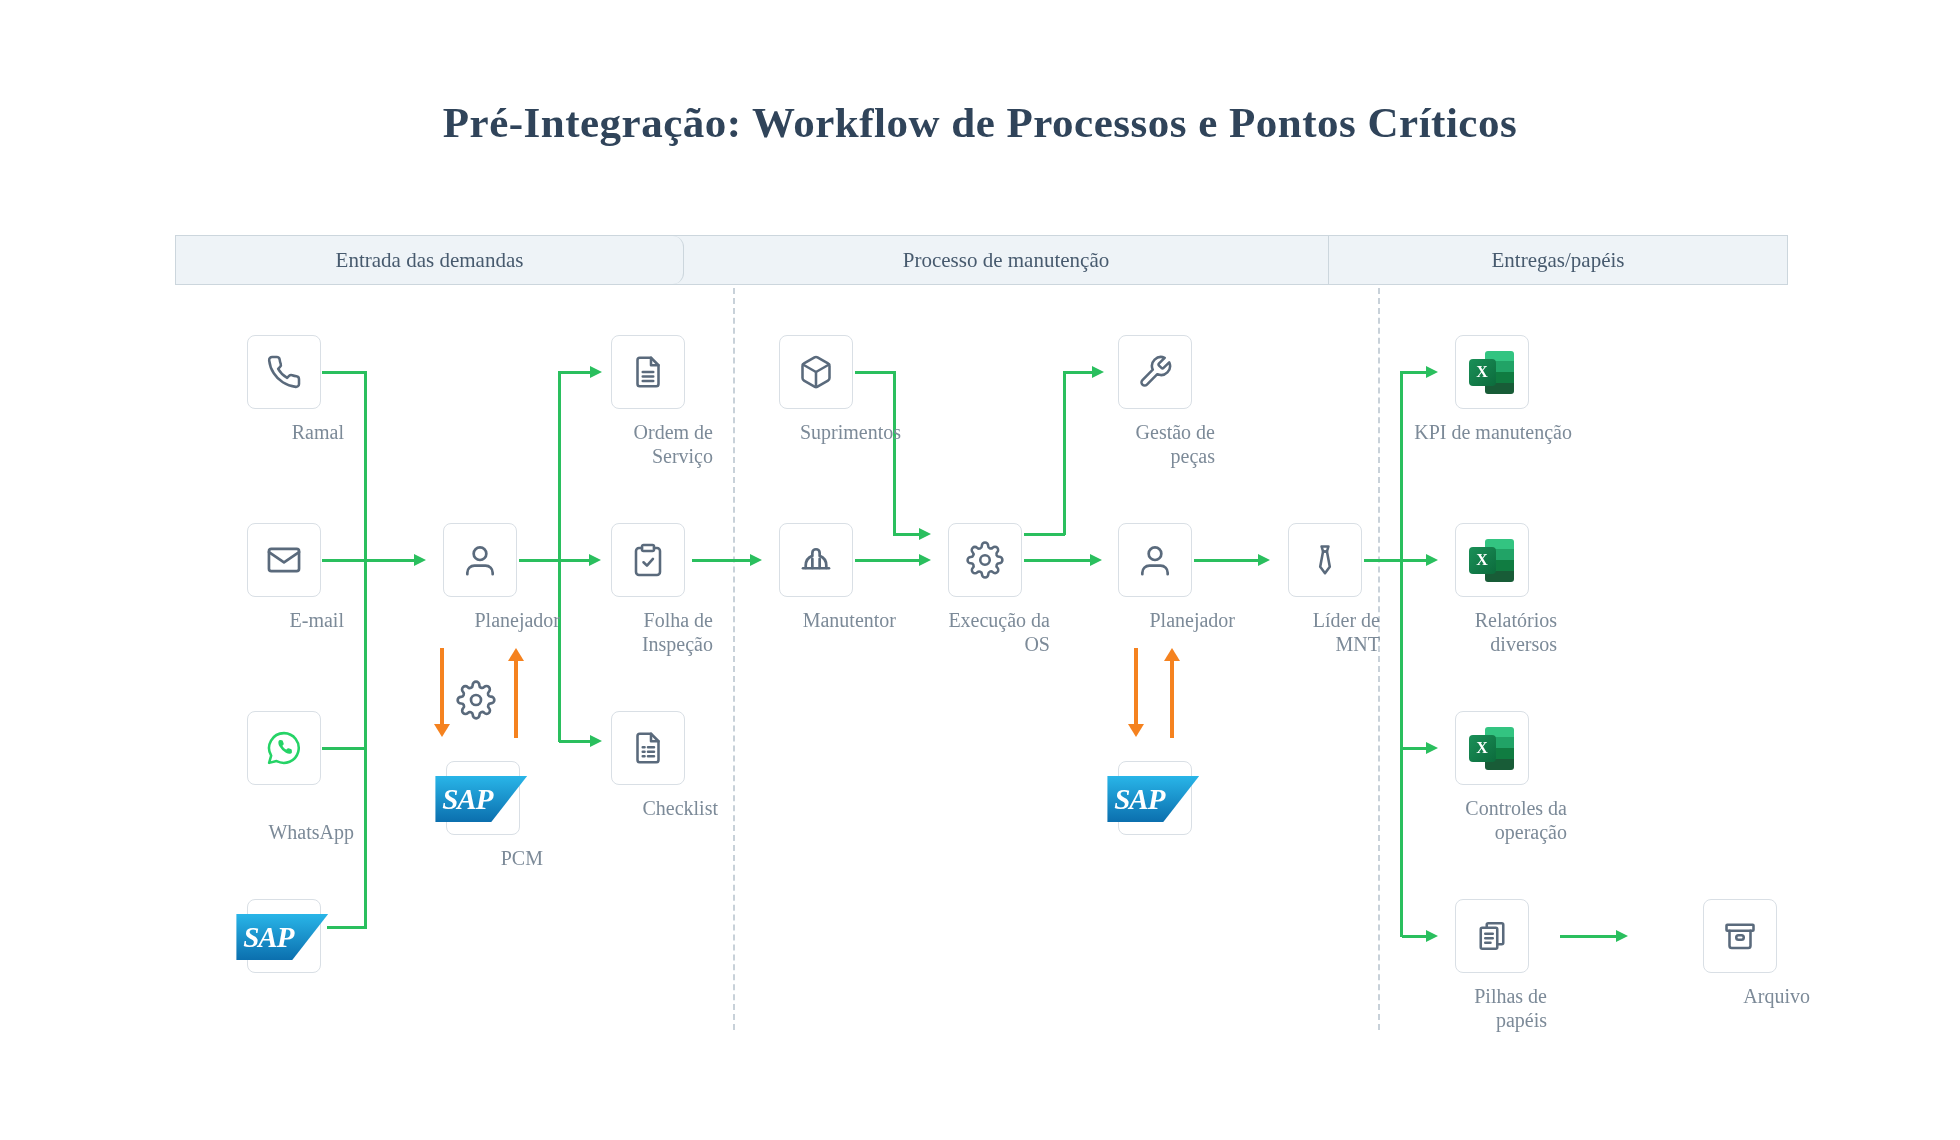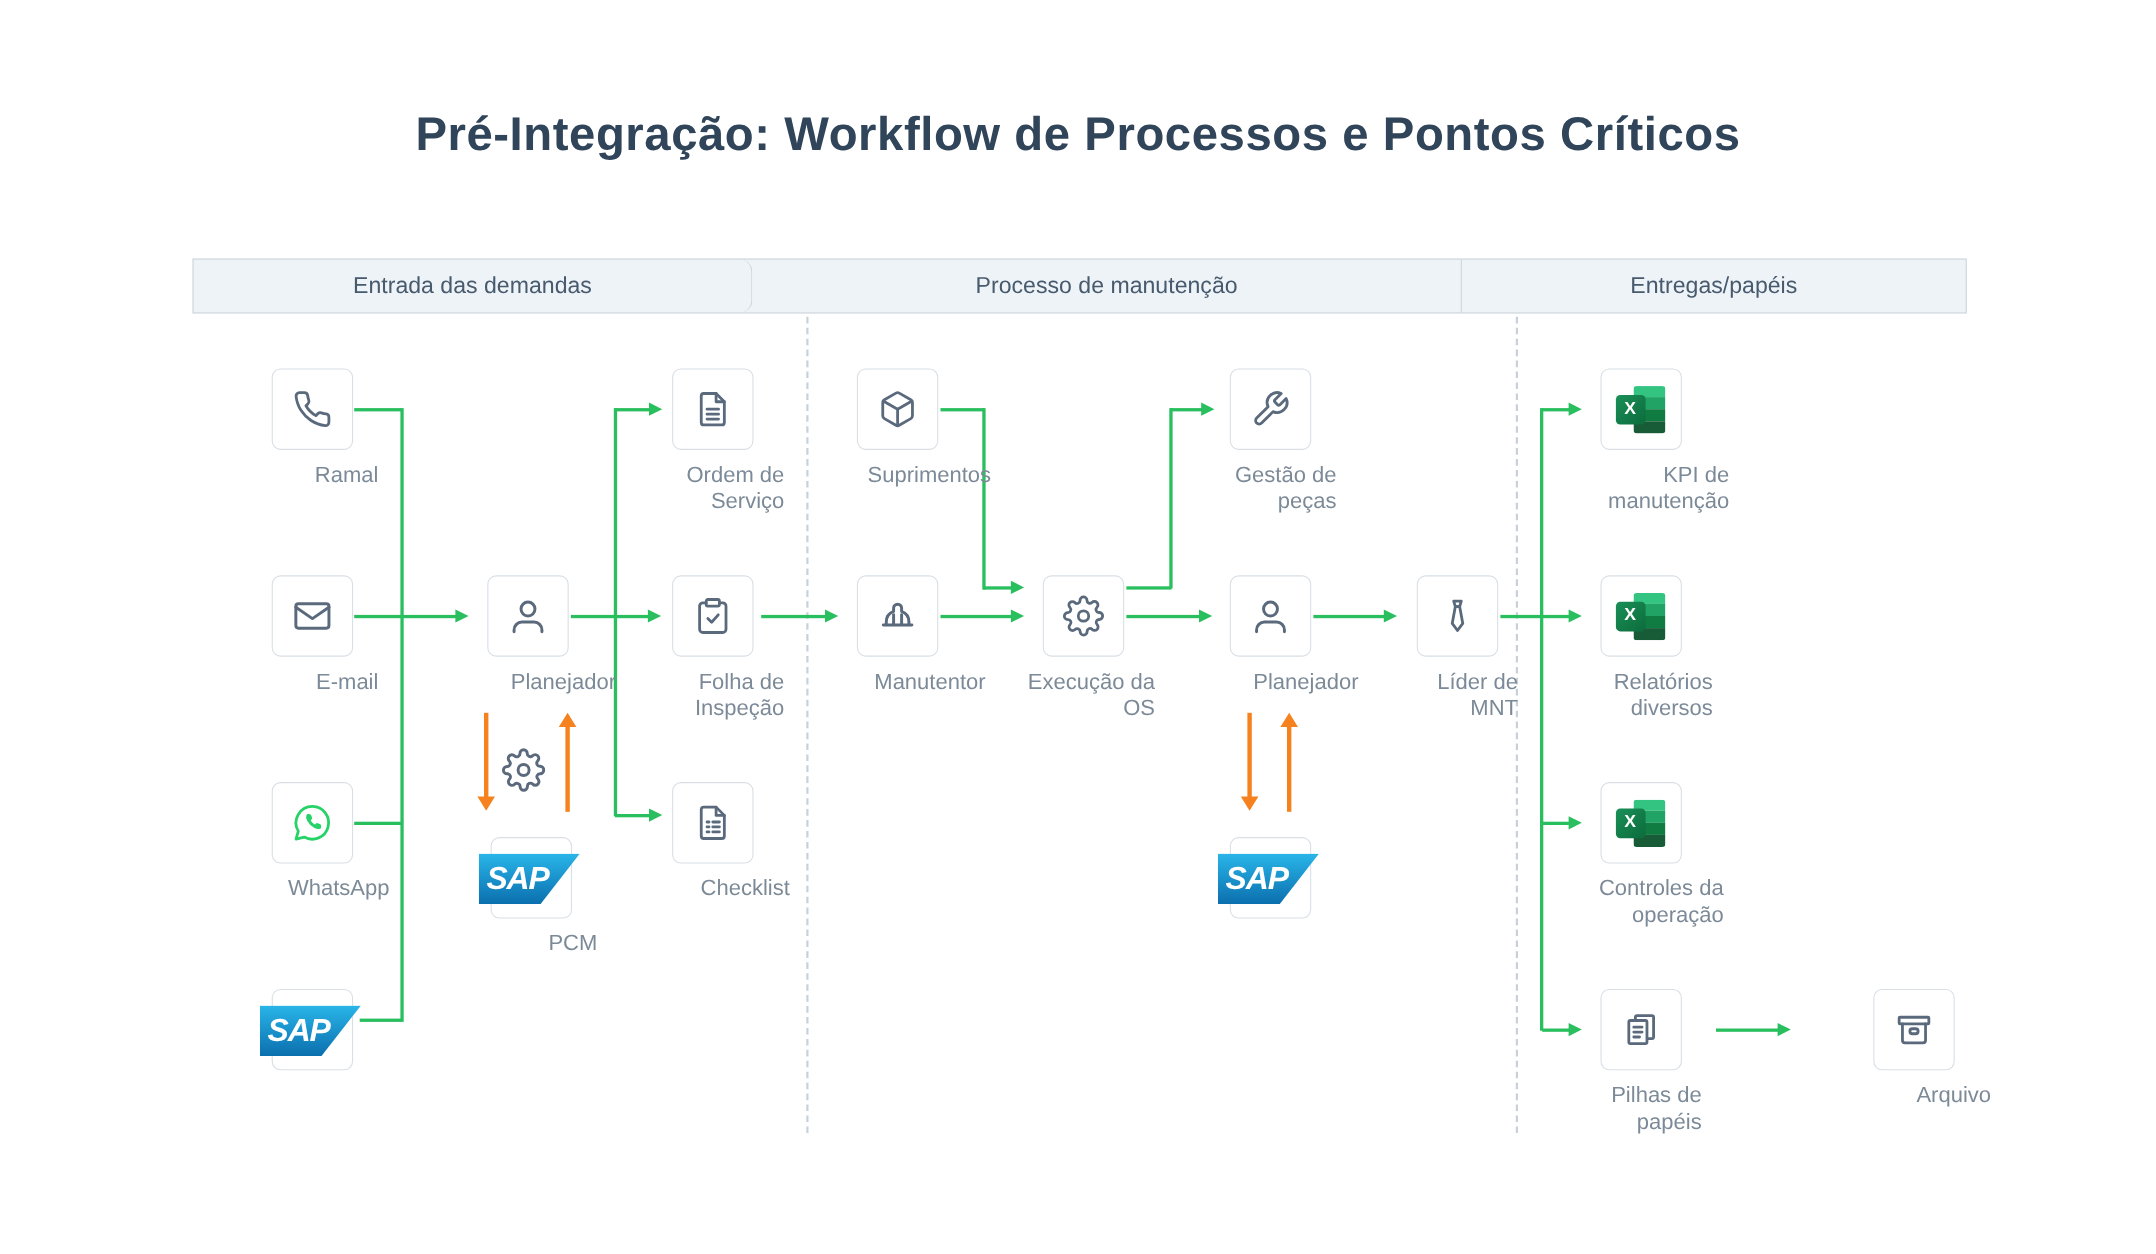--- a/index.html
+++ b/index.html
@@ -1,17 +1,17 @@
 <!DOCTYPE html>
 <html style="--flow-green: #2abf5e; --sync-orange: #f5821f; --sap-blue-top: #29b5e8; --sap-blue-bottom: #0b6fae; --whatsapp-green: #25d366; --excel-band1: #33c481; --excel-band2: #21a366; --excel-band3: #107c41; --excel-band4: #185c37; --excel-x-light: #1a9058; --excel-x-dark: #0c6b3c; --icon-slate: #5a6a7c; --label-gray: #7c8a98; --title-navy: #30445a; --lane-bg: #eef3f7; --lane-border: #ccd6dd; --lane-text: #475a6e; --box-border: #d9dfe5; --divider-gray: #c8d1d9;"><head>
 <meta charset="utf-8">
 <style>
   html,body{margin:0;padding:0;background:#fff;}
   #canvas{position:relative;width:1960px;height:1140px;background:#fff;overflow:hidden;
-          font-family:Liberation Sans, sans-serif;}
+          font-family:Liberation Serif, serif;}
   
   .title{position:absolute;left:0;top:98px;width:100%;text-align:center;
          font-size:43px;font-weight:700;color:var(--title-navy,#30445a);letter-spacing:.5px;}
   
   .lanes{position:absolute;left:175px;top:235px;width:1613px;height:50px;display:flex;
          background:var(--lane-bg,#eef3f7);border:1.5px solid var(--lane-border,#ccd6dd);box-sizing:border-box;}
   .lane{display:flex;align-items:center;justify-content:center;font-size:21px;
         color:var(--lane-text,#475a6e);box-sizing:border-box;}
   .lane.l1{width:508px;border-right:1.5px solid var(--lane-border,#ccd6dd);border-radius:11px;}
   .lane.l2{width:645px;border-right:1.5px solid var(--lane-border,#ccd6dd);}
@@ -144,21 +144,21 @@
   <div class="node" style="left:284px;top:523px;width:120px;">
     <div class="box">
       <svg width="38" height="38" viewBox="0 0 24 24" fill="none" stroke="currentColor" stroke-width="1.7" stroke-linecap="round" stroke-linejoin="round">
           <rect x="2.5" y="5" width="19" height="14" rx="1.5"></rect>
           <path d="M21.5 7l-9.5 6.5L2.5 7"></path>
         </svg>
     </div>
     <div class="nlabel">E-mail</div>
   </div>
 
-  <div class="node" style="left:284px;top:711px;width:140px;">
+  <div class="node" style="left:284px;top:711px;width:140px;gap:24px;">
     <div class="box">
       <svg style="color:var(--whatsapp-green,#25d366);" width="38" height="38" viewBox="0 0 24 24" fill="none" stroke="currentColor" stroke-width="1.6" stroke-linecap="round" stroke-linejoin="round">
         <path d="M12 2.6a9.4 9.4 0 0 0-8.1 14.2L2.6 21.4l4.7-1.2A9.4 9.4 0 1 0 12 2.6z"></path>
         <path fill="currentColor" stroke="none" d="M8.6 7.6c.2-.4.7-.7 1.1-.6l1 .1c.3.1.5.3.6.6l.5 1.4c.1.3 0 .6-.2.8l-.6.6c.5 1.1 1.4 2 2.5 2.5l.6-.6c.2-.2.5-.3.8-.2l1.4.5c.3.1.5.3.6.6l.1 1c.1.5-.2 1-.6 1.1-.9.3-2 .2-3.2-.4a10.2 10.2 0 0 1-4.2-4.2c-.6-1.2-.7-2.3-.4-3.2z"></path>
       </svg>
     </div>
     <div class="nlabel">WhatsApp</div>
   </div>
 
   <div class="node" style="left:284px;top:899px;width:260px;">

